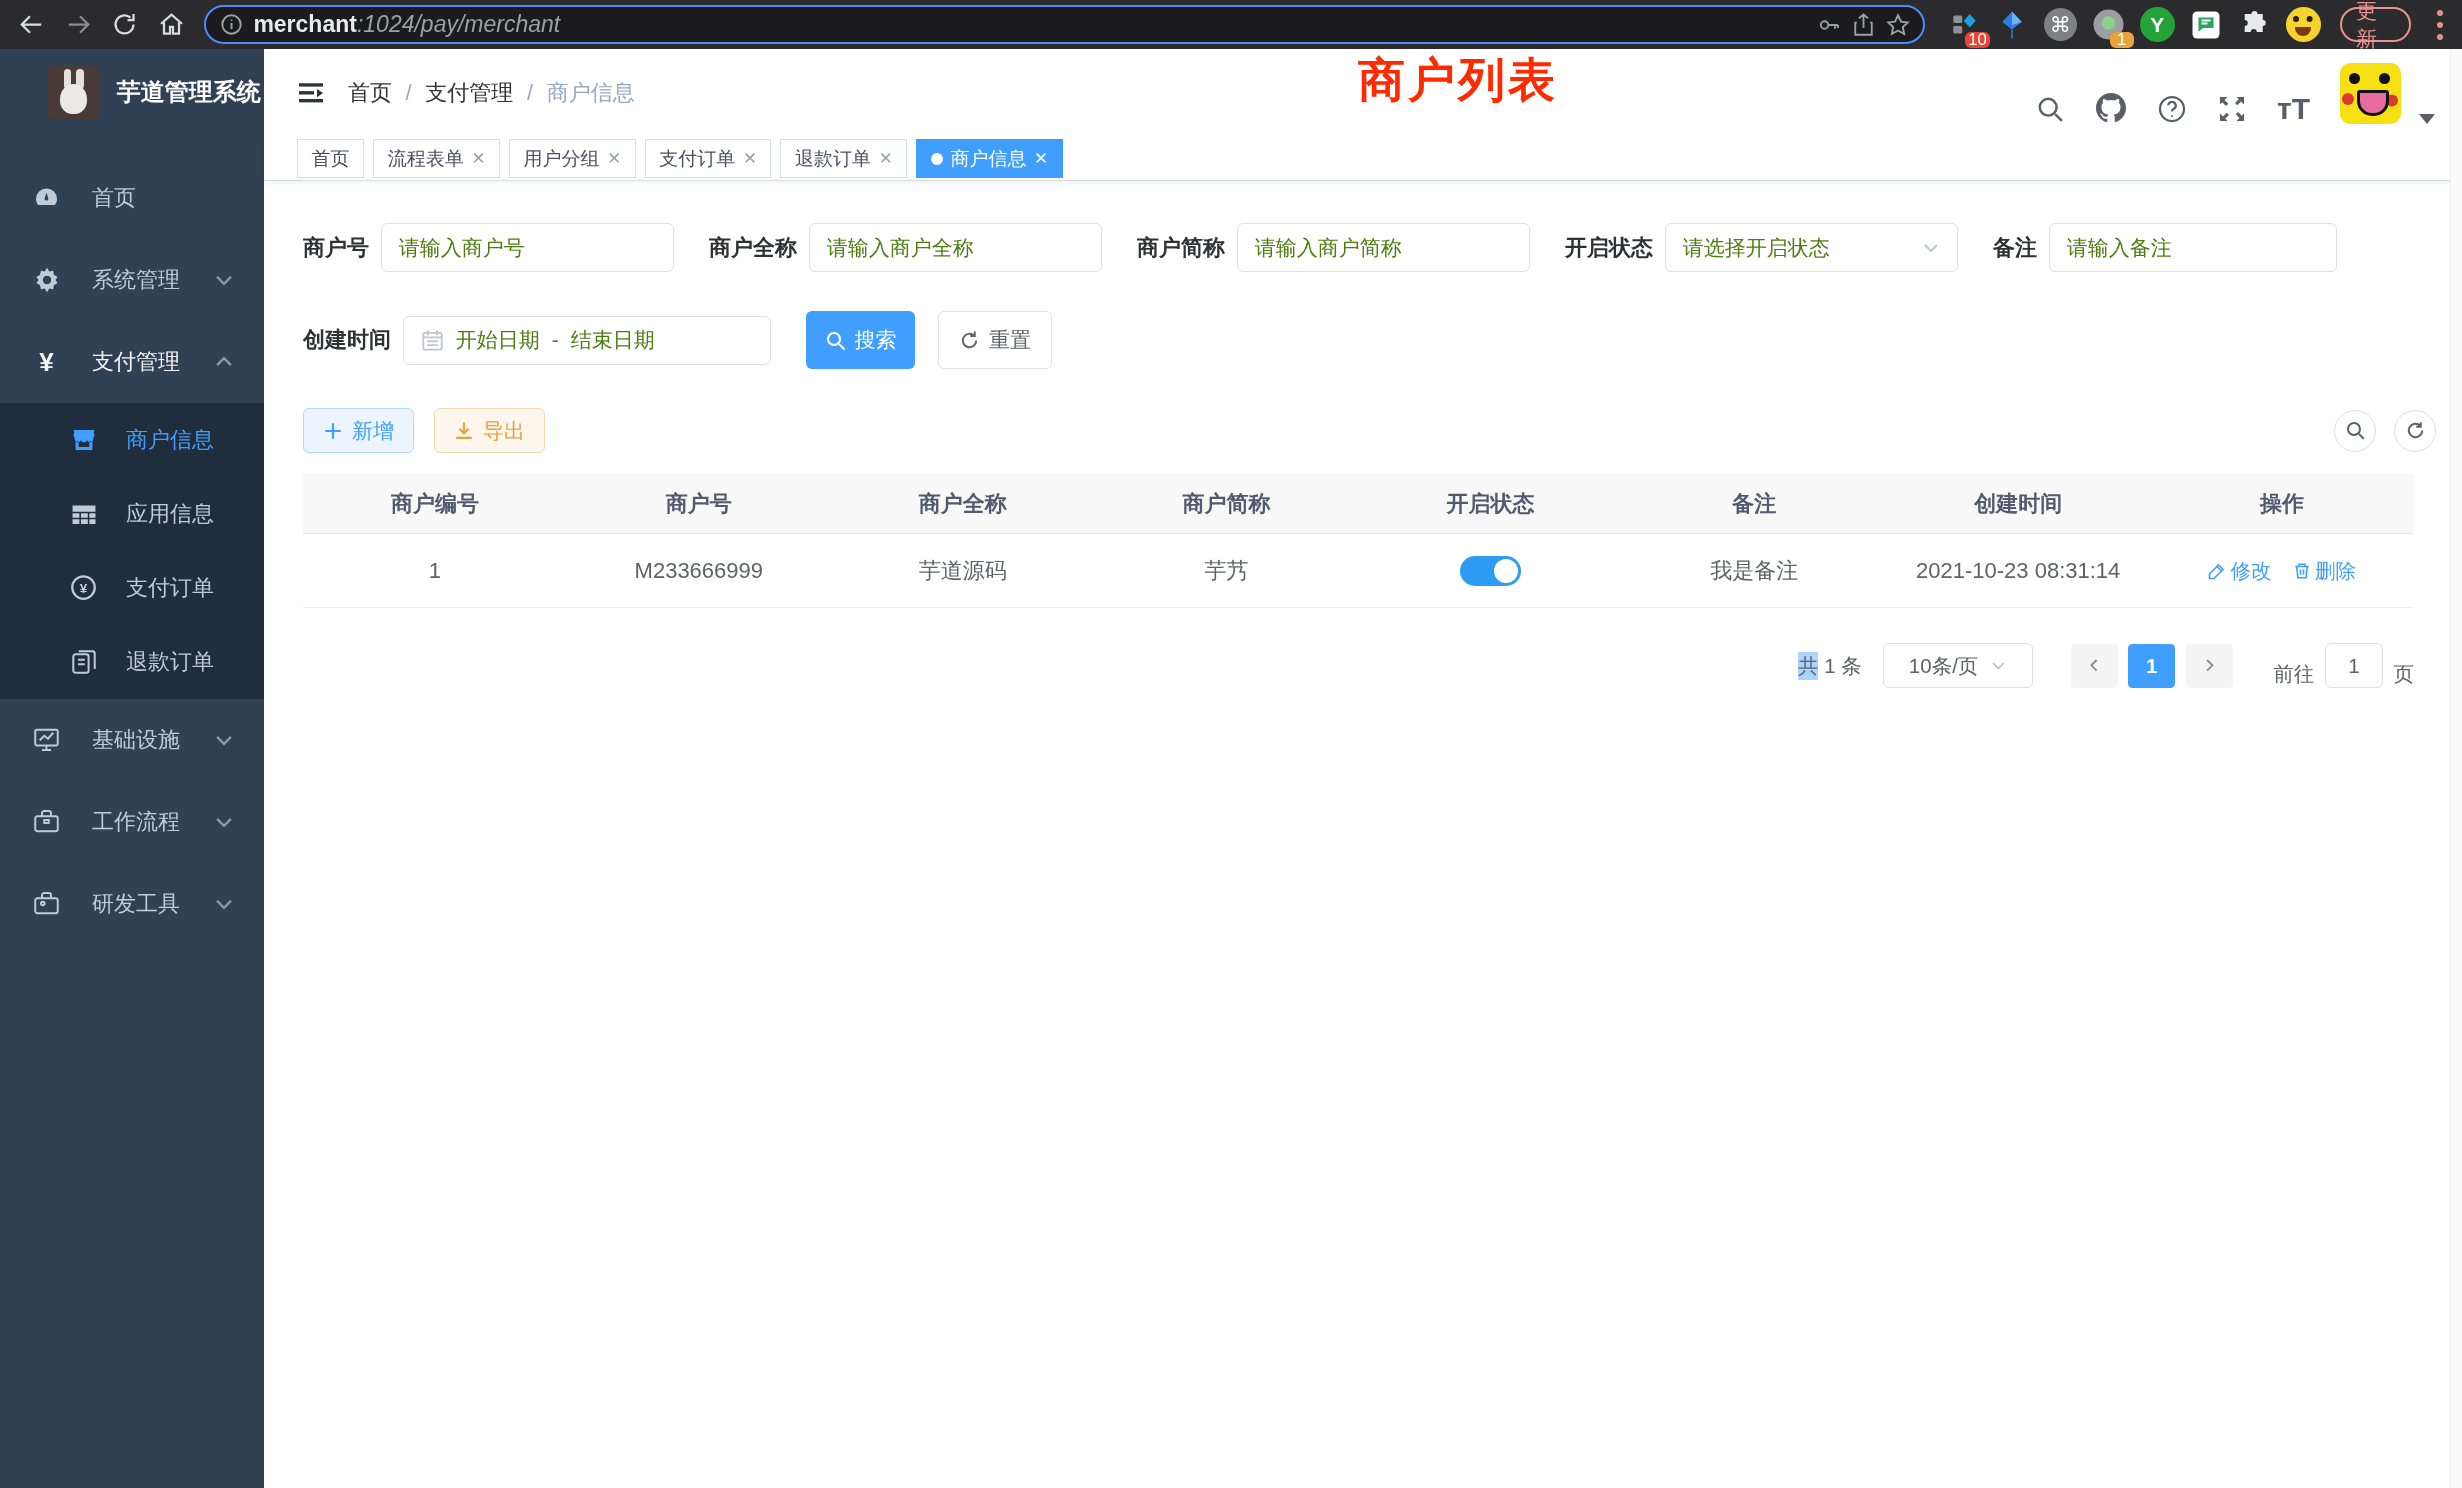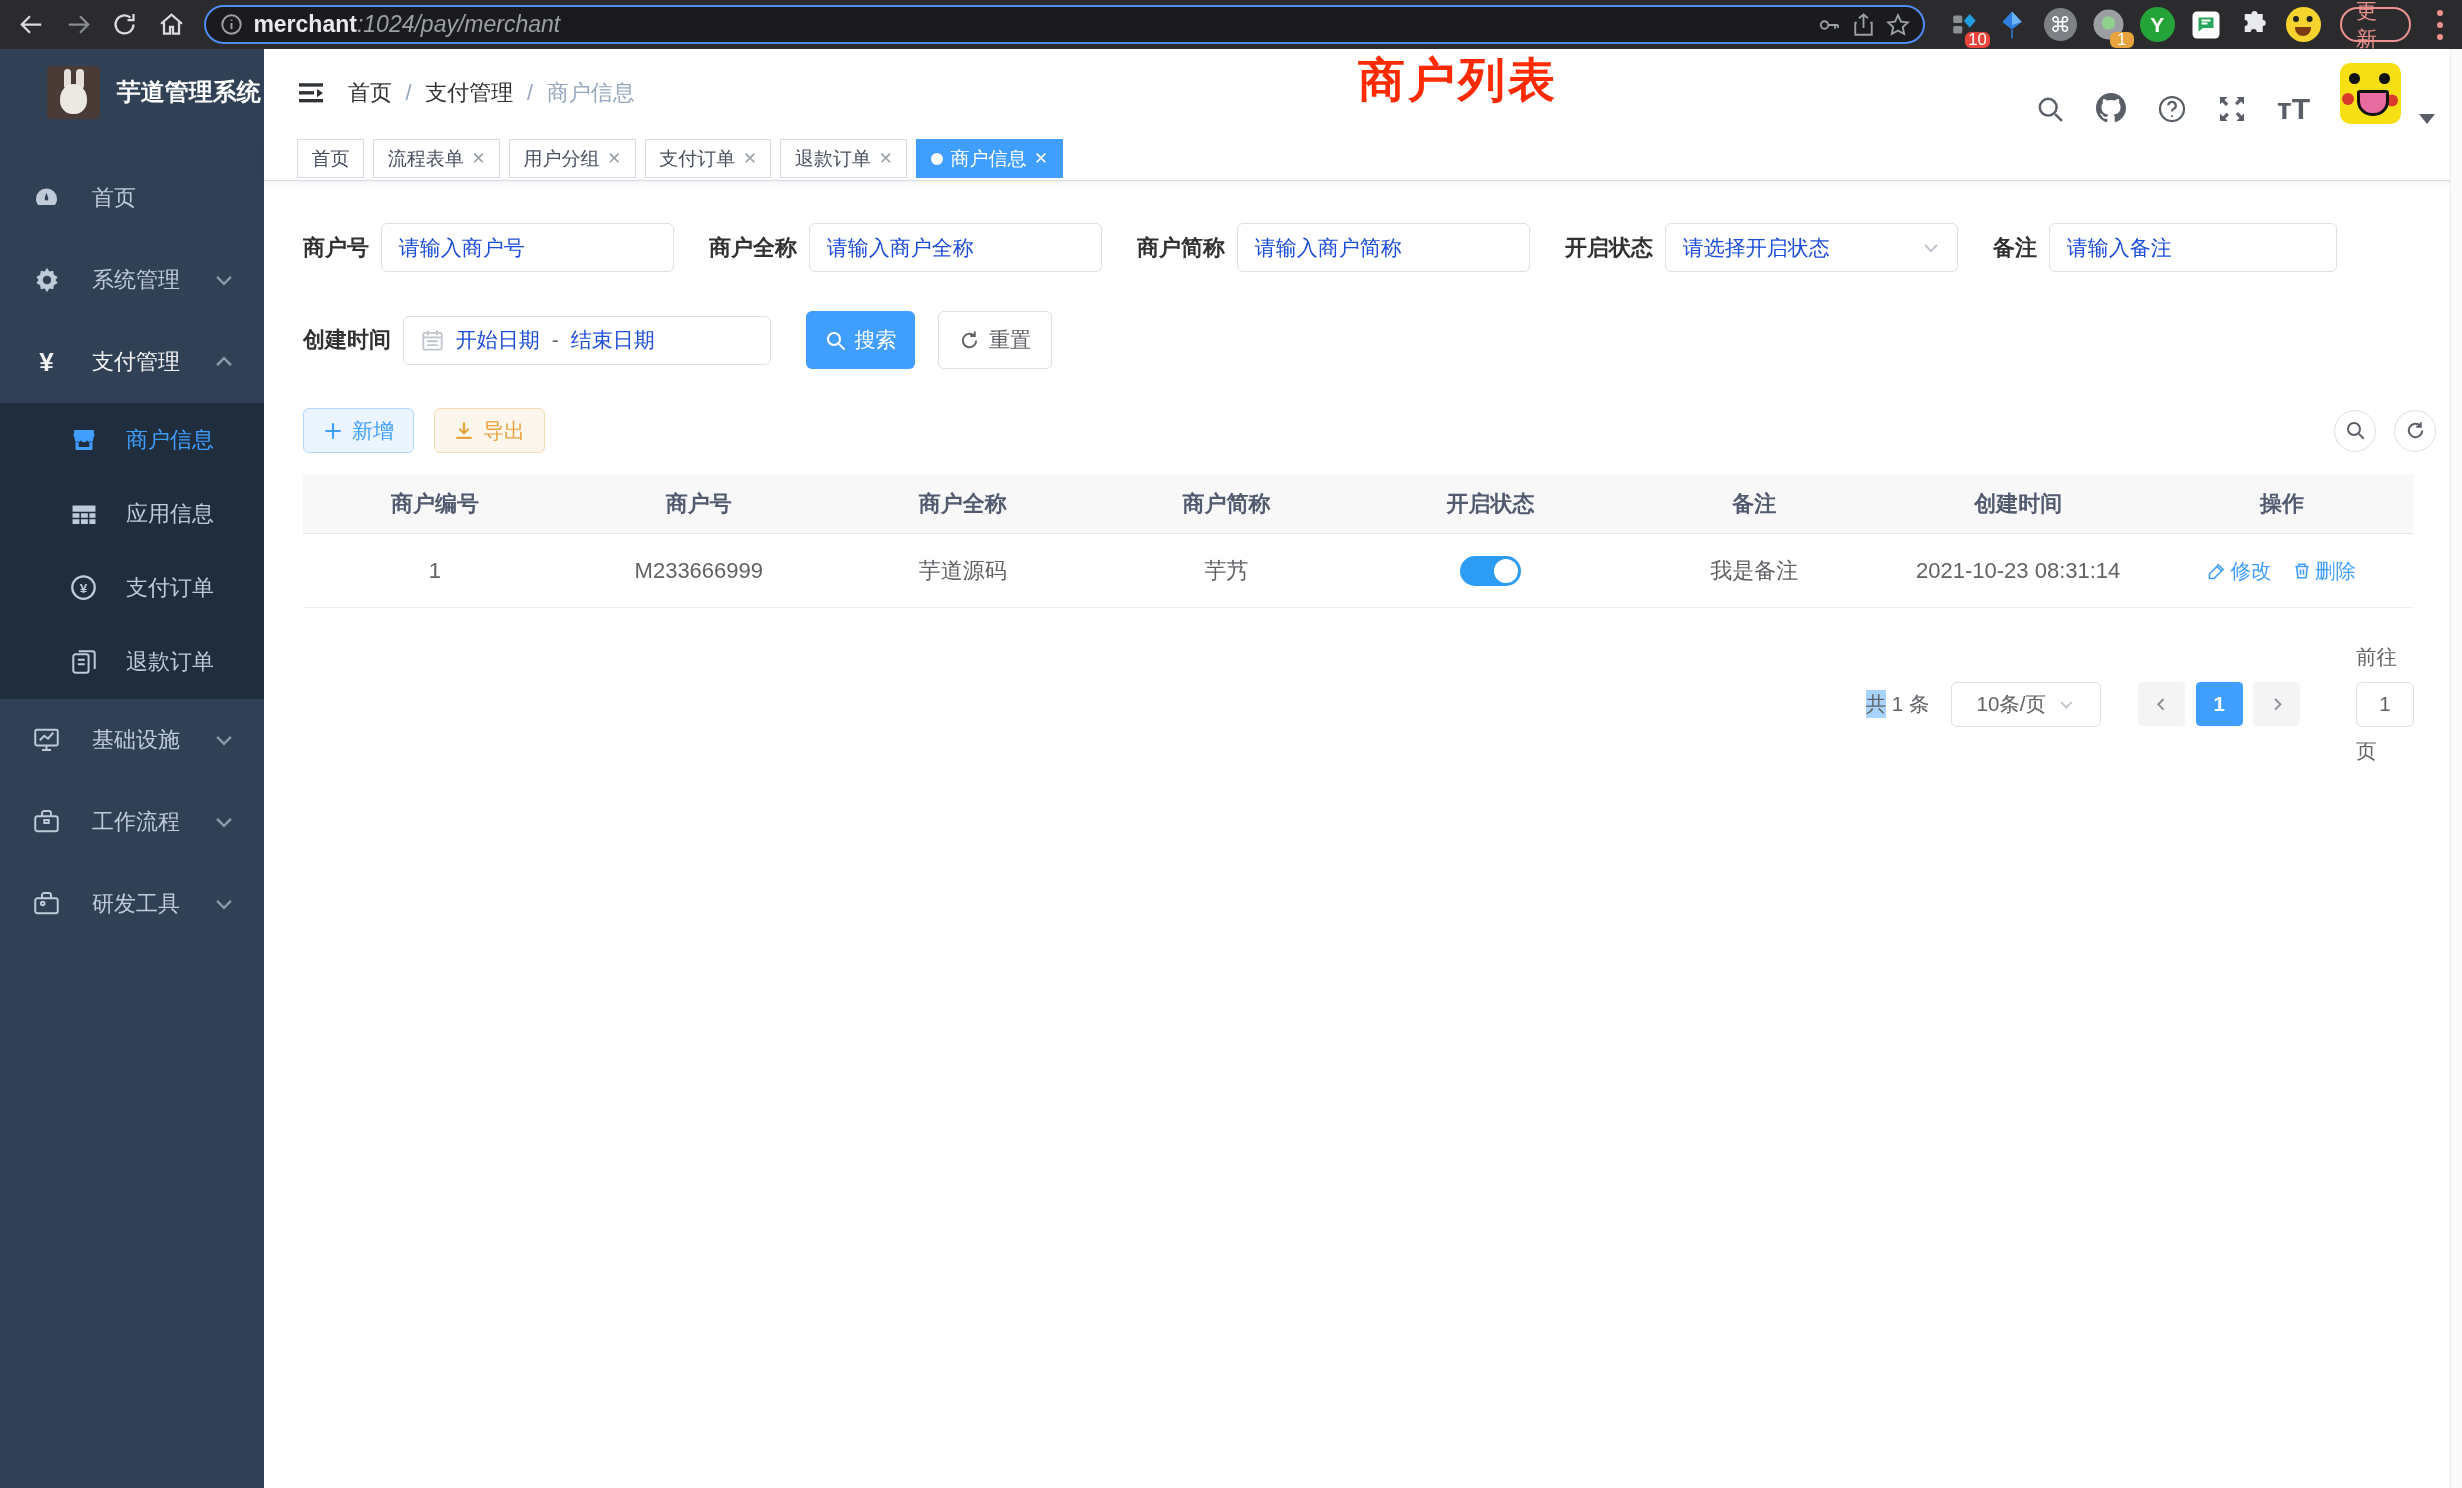--- a/index.html
+++ b/index.html
@@ -73,21 +73,21 @@
   .tag.active .x { color:#fff; }
   .tag .dot { width:12px; height:12px; border-radius:50%; background:#fff; }
 
   
   .content { padding:42px 26px 0 39px; }
   .filter-row { display:flex; align-items:center; margin-bottom:39px; }
   .field { display:flex; align-items:center; margin-right:35px; }
   .field label { font-size:22px; font-weight:bold; color:#303133; white-space:nowrap; padding-right:12px; }
   .tbox { height:49px; border:1.5px solid #dcdfe6; border-radius:6px; background:#fff; display:flex; align-items:center; padding:0 16.7px; font-size:21px; color:#c0c4cc; }
   .tbox.w { width:293px; }
-  .tbox .ph { color:#1d4ed8; }
+  .tbox .ph { color:#4d7c0f; }
   .select-caret { margin-left:auto; color:#c0c4cc; }
   .date-box { width:368px; gap:12px; }
   .date-box .sep { color:#c0c4cc; }
   .btn { height:58px; border-radius:6px; font-size:21px; display:flex; align-items:center; justify-content:center; gap:9px; cursor:pointer; border:1.5px solid transparent; }
   .btn-primary { background:#409eff; color:#fff; width:109px; }
   .btn-plain { background:#fff; border-color:#dcdfe6; color:#606266; width:114px; }
   .btn-add { background:#ecf5ff; border-color:#b3d8ff; color:#409eff; width:111px; height:45px; }
   .btn-export { background:#fdf6ec; border-color:#f5dab1; color:#e6a23c; width:111px; height:45px; }
   .toolbar-row { display:flex; align-items:center; margin-top:0; }
   .toolbar-right { margin-left:auto; display:flex; gap:18px; }
@@ -105,21 +105,21 @@
   .op-link { color:#409eff; display:flex; align-items:center; gap:4.5px; cursor:pointer; font-size:20.5px; }
   .ops { display:flex; gap:21px; justify-content:center; }
 
   
   .pagination { margin-top:35px; display:flex; align-items:center; justify-content:flex-end; width:2111px; gap:10.6px; font-size:20.5px; color:#606266; }
   .total-txt { display:flex; align-items:center; margin-right:10.6px; }
   .total-txt .hl { background:#a8d4ff; }
   .psize { width:150px; height:45px; border:1.5px solid #dcdfe6; border-radius:6px; display:flex; align-items:center; justify-content:center; gap:12px; color:#606266; cursor:pointer; margin-right:27px; }
   .pg-btn { min-width:47px; height:44px; border-radius:4.5px; background:#f4f4f5; color:#8a9099; display:flex; align-items:center; justify-content:center; cursor:pointer; }
   .pg-btn.cur { background:#409eff; color:#fff; font-weight:bold; }
-  .goto { display:flex; align-items:flex-start; gap:10.6px; margin-left:45px;flex-direction:column; }
+  .goto { display:flex; align-items:flex-end; gap:10.6px; margin-left:30px; }
   .goto input { width:58px; height:45px; border:1.5px solid #dcdfe6; border-radius:6px; text-align:center; font-size:20.5px; color:#606266; font-family:inherit; }
 
   .scroll-strip { position:absolute; right:0; top:49px; width:12px; height:1440px; background:#fafafa; border-left:1.5px solid #ededed; }
 </style>
 </head>
 <body>
 
 <div class="browser-bar">
   <div class="nav-btn">
     <svg width="27" height="27" viewBox="0 0 36 36" fill="none" stroke="currentColor" stroke-width="3">

